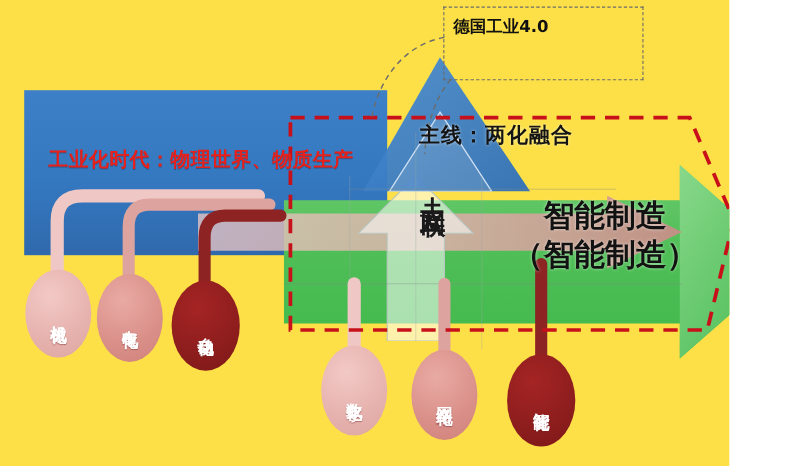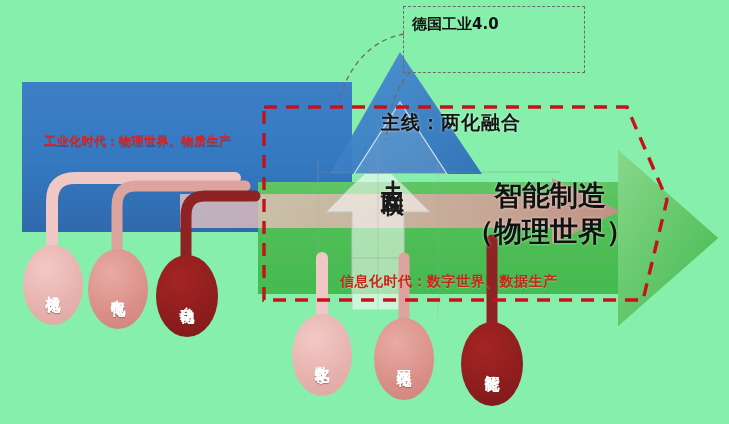--- a/index.html
+++ b/index.html
@@ -1,17 +1,17 @@
 <!DOCTYPE html>
 <html><head>
 <meta charset="utf-8">
 <style>
   html,body{margin:0;padding:0;background:#fff;}
   body{font-family:"DejaVu Sans","Liberation Sans",sans-serif;}
-  #stage{position:relative;width:729px;height:424px;background:#86efac;overflow:hidden;}
+  #stage{position:relative;width:663px;height:424px;background:#fde047;overflow:hidden;}
 
   
   .blue-band{
     position:absolute;left:22px;top:82px;width:330px;height:150px;
     background:linear-gradient(180deg,#3D80C8 0%,#3478C0 55%,#3069AC 100%);
   }
   .green-arrow{position:absolute;left:258px;top:150px;width:460px;height:180px;}
   .green-arrow svg{display:block;width:100%;height:100%;}
 
   
@@ -37,21 +37,21 @@
     writing-mode:vertical-rl;text-orientation:upright;
     letter-spacing:1px;line-height:1.08;font-size:15px;
     text-shadow:0 1px 1px rgba(120,40,40,.45);
   }
   .n-light{background:radial-gradient(circle at 38% 30%,#f2c9c6 0%,#e7b3af 55%,#dda6a2 100%);}
   .n-mid{background:radial-gradient(circle at 38% 30%,#e9aaa4 0%,#d98f88 60%,#cf817a 100%);}
   .n-dark{background:radial-gradient(circle at 38% 30%,#a52424 0%,#8d1d1d 60%,#7d1818 100%);}
 
   
   .t-blue-band{
-    position:absolute;left:44px;top:133px;font-size:12px;font-weight:bold;
+    position:absolute;left:44px;top:133px;font-size:18px;font-weight:bold;
     color:#E8201B;letter-spacing:.5px;white-space:nowrap;
     text-shadow:0 1px 0 rgba(0,0,0,.25);
   }
   .t-green-band{
     position:absolute;left:340px;top:273px;font-size:14px;font-weight:bold;
     color:#C8241A;letter-spacing:.5px;white-space:nowrap;
     text-shadow:0 1px 0 rgba(255,255,255,.25);
   }
   .t-mainline{
     position:absolute;left:381px;top:110px;font-size:19px;font-weight:bold;
@@ -189,29 +189,28 @@
     </svg>
   </div>
 
   <div class="callout">
     <div class="ctext">
       <div>德国工业4.0</div>
     </div>
   </div>
 
   <div class="t-blue-band">工业化时代：物理世界、物质生产</div>
-  <div class="t-green-band">信息化时代：数字世界、数据生产</div>
 
   <div class="t-mainline">主线：两化融合</div>
 
   <div class="t-internet">互联网+</div>
 
   <div class="t-smart">
     <div>智能制造</div>
-    <div>（物理世界）</div>
+    <div>（智能制造）</div>
   </div>
 
   <div class="node n-light" style="left:23px;top:245px;width:60px;height:80px;">
     <span>机械化</span>
   </div>
   <div class="node n-mid" style="left:88px;top:249px;width:60px;height:80px;">
     <span>电气化</span>
   </div>
   <div class="node n-dark" style="left:156px;top:255px;width:62px;height:82px;">
     <span>自动化</span>

